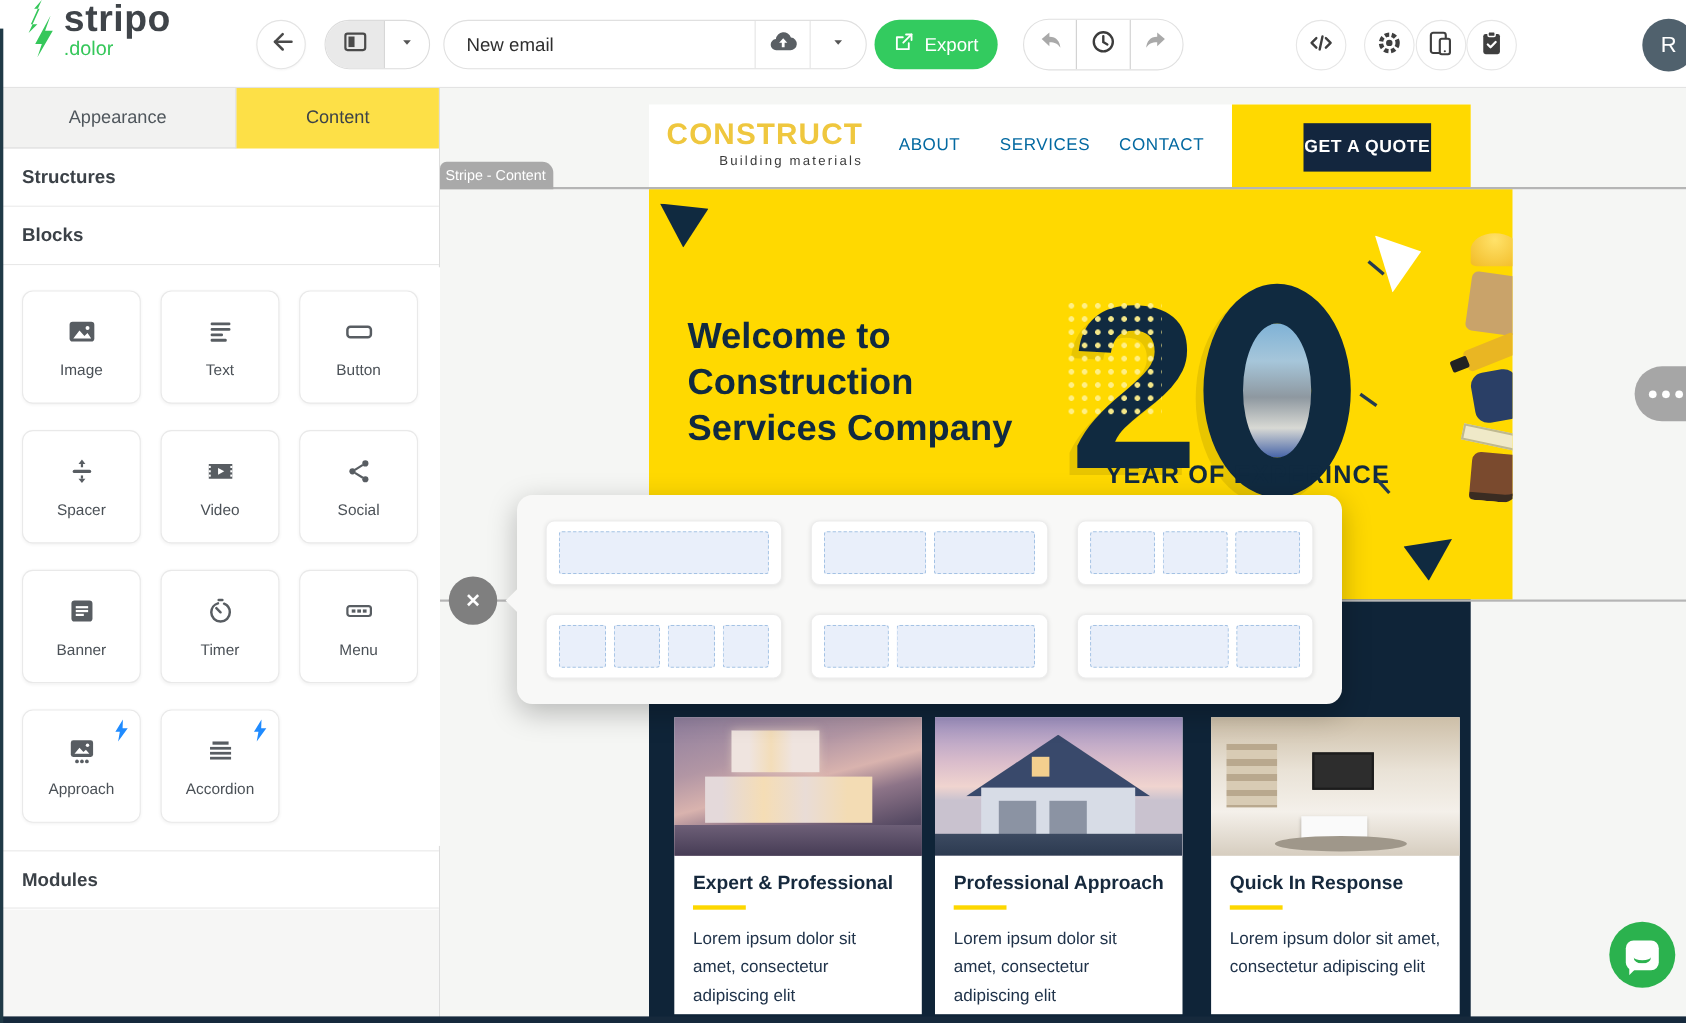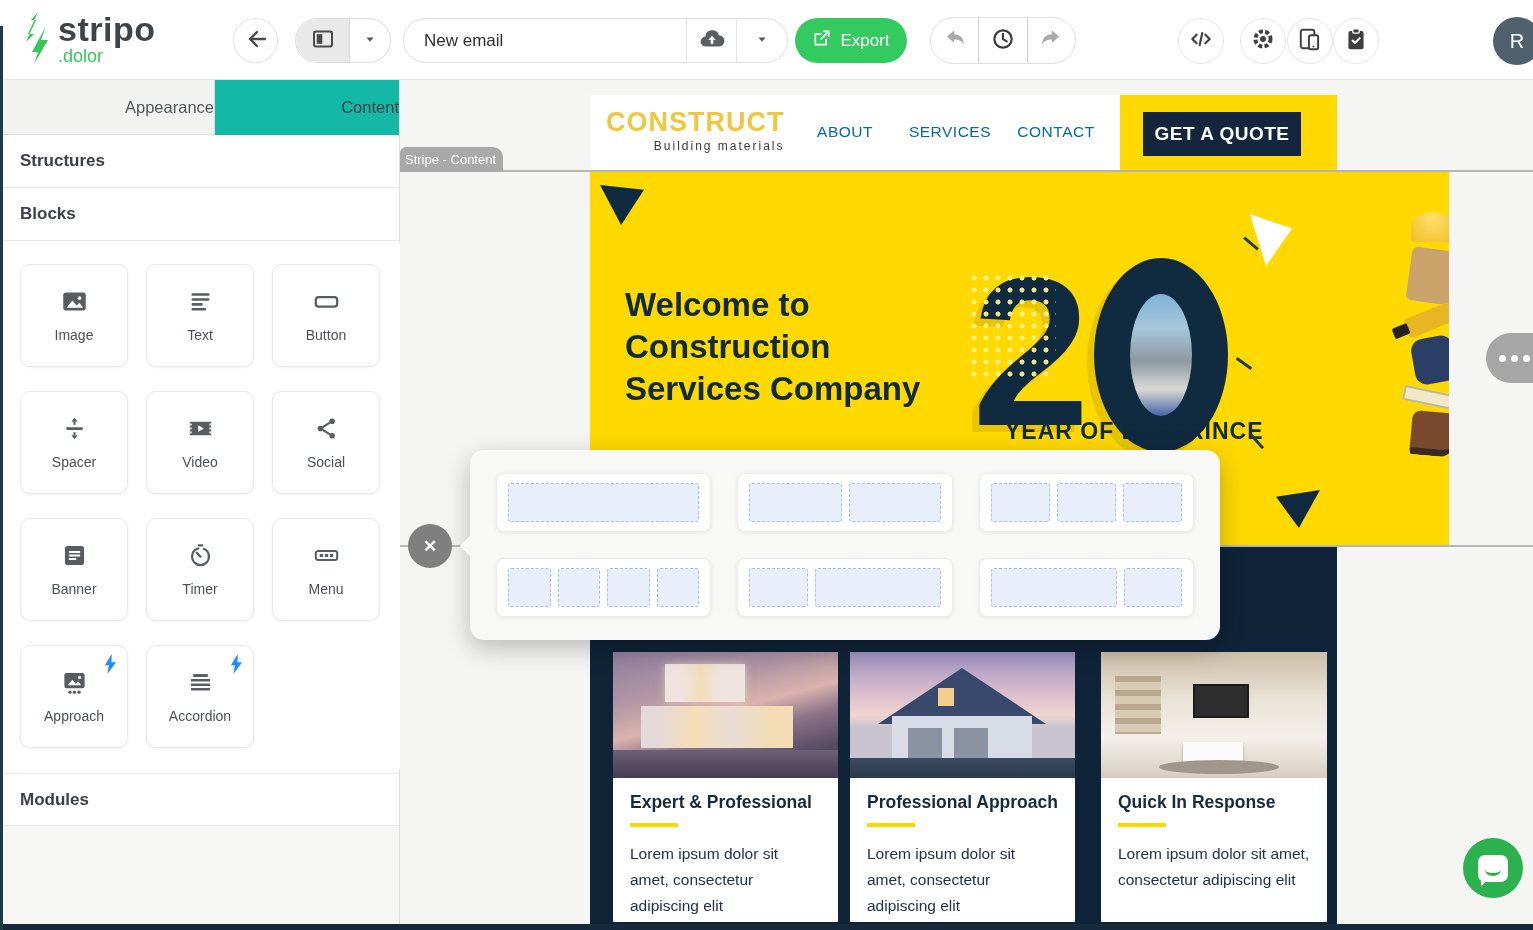--- a/index.html
+++ b/index.html
@@ -1,21 +1,21 @@
 <!DOCTYPE html>
 <html style="--accent-green: #33cb5f; --hero-yellow: #ffd900; --navy: #102a40; --dark-section: #0f2438; --cta-navy: #13263e; --flash-blue: #1f8bff;"><head>
 <meta charset="utf-8">
 <style>
   * { margin:0; padding:0; box-sizing:border-box; }
   html,body { width:1533px; height:930px; overflow:hidden; }
   body { font-family:"Liberation Sans", sans-serif; background:#f5f6f4; position:relative; }
 
   
   .toolbar { position:absolute; left:0; top:0; width:1533px; height:80px; background:#fff; border-bottom:1px solid #e3e3e3; z-index:20; }
-  .logo { position:absolute; left:22px; top:12px; display:flex; gap:6px; }
+  .logo { position:absolute; left:22px; top:0; display:flex; gap:6px; }
   .logo-text { display:flex; flex-direction:column; line-height:1; }
   .logo-name { font-size:34px; font-weight:600; color:#3f4449; letter-spacing:.5px; }
   .logo-tld { font-size:18px; color:#35c75a; margin-top:1px; }
   .circ-btn { position:absolute; top:18px; width:45px; height:45px; border-radius:50%; background:#fff; border:1px solid #e4e4e4; display:flex; align-items:center; justify-content:center; box-shadow:0 1px 2px rgba(0,0,0,.04); }
   .view-toggle { position:absolute; left:295px; top:18px; width:96px; height:45px; border:1px solid #dcdcdc; border-radius:23px; background:#fff; display:flex; overflow:hidden; }
   .view-toggle .seg1 { width:54px; background:#e9e9e9; display:flex; align-items:center; justify-content:center; border-right:1px solid #d7d7d7; }
   .view-toggle .seg2 { flex:1; display:flex; align-items:center; justify-content:center; }
   .name-pill { position:absolute; left:403px; top:18px; width:385px; height:45px; border:1px solid #e0e0e0; border-radius:23px; background:#fff; display:flex; align-items:center; overflow:hidden; }
   .name-pill .nm { flex:1; padding-left:20px; font-size:17px; color:#2e2e2e; border:none; outline:none; background:transparent; font-family:"Liberation Sans",sans-serif; }
   .name-pill .divv { width:1px; height:100%; background:#e4e4e4; }
@@ -24,23 +24,23 @@
   .export-btn { position:absolute; left:795px; top:18px; width:112px; height:45px; border-radius:23px; background:var(--accent-green,#33cb5f); color:#fff; font-size:17px; display:flex; align-items:center; justify-content:center; gap:8px; border:none; cursor:pointer; }
   .undo-group { position:absolute; left:930px; top:17px; width:146px; height:47px; border:1px solid #e0e0e0; border-radius:24px; background:#fff; display:flex; overflow:hidden; }
   .undo-group .u-seg { flex:1; display:flex; align-items:center; justify-content:center; }
   .undo-group .u-mid { border-left:1px solid #cfcfcf; border-right:1px solid #cfcfcf; }
   .tool-circ { position:absolute; top:18px; width:46px; height:46px; border-radius:50%; background:#fff; border:1px solid #e6e6e6; display:flex; align-items:center; justify-content:center; }
   .avatar { position:absolute; left:1493px; top:17px; width:48px; height:48px; border-radius:50%; background:#50616d; color:#fff; font-size:20px; display:flex; align-items:center; justify-content:center; }
 
   
   .sidebar { position:absolute; left:0; top:80px; width:400px; height:845px; background:#fff; border-right:1px solid #ddd; z-index:10; }
   .tabs { display:flex; height:55px; }
-  .tab { display:flex; align-items:center; justify-content:flex-end; font-size:16.5px; color:#3c4248; }
+  .tab { display:flex; align-items:center; justify-content:center; font-size:16.5px; color:#3c4248; }
   .tab.inactive { width:215px; background:#f2f2f1; color:#50575d; border-right:1px solid #ddd; border-bottom:1px solid #ddd; }
-  .tab.active { flex:1; background:#14b8a6; }
+  .tab.active { flex:1; background:#fde047; }
   .side-row { height:53px; display:flex; align-items:center; padding-left:20px; font-size:17px; font-weight:bold; color:#3b4147; border-bottom:1px solid #e8e8e8; background:#fff; }
   .blocks-grid { position:absolute; left:0; top:163px; width:400px; padding:21px 20px; display:grid; grid-template-columns:repeat(3,108px); gap:24px 18px; background:#fff; }
   .block-tile { position:relative; width:108px; height:103px; background:#fff; border:1px solid #e9e9e9; border-radius:10px; box-shadow:0 1px 3px rgba(0,0,0,.05); display:flex; flex-direction:column; align-items:center; justify-content:center; gap:8px; cursor:grab; }
   .block-tile .lbl { font-size:14px; color:#4b5157; }
   .flash { position:absolute; right:9px; top:7px; }
   .modules-row { position:absolute; left:0; top:693px; width:399px; height:53px; border-top:1px solid #e8e8e8; border-bottom:1px solid #e8e8e8; display:flex; align-items:center; padding-left:20px; font-size:17px; font-weight:bold; color:#3b4147; background:#fff; }
   .side-rest { position:absolute; left:0; top:747px; width:399px; height:98px; background:#f6f6f5; }
   .left-edge { position:absolute; left:0; top:26px; width:3px; height:904px; background:#203a47; z-index:30; }
 
   
@@ -48,23 +48,23 @@
   .stripe-tag { position:absolute; left:0; top:67px; width:103px; height:25px; background:#a9a9a9; color:#fff; font-size:13px; display:flex; align-items:center; padding-left:5px; border-radius:6px 10px 0 0; white-space:nowrap; overflow:hidden; z-index:4; }
   .guide { position:absolute; left:0; width:1133px; height:2px; background:#b5b5b5; z-index:3; }
 
   
   .em-header { position:absolute; left:190px; top:15px; width:747px; height:75px; background:#fff; z-index:1; }
   .em-logo { position:absolute; left:16px; top:14px; text-align:right; }
   .em-logo .t1 { font-size:27px; font-weight:bold; color:#efc73e; letter-spacing:1px; line-height:1; }
   .em-logo .t2 { font-size:12px; color:#3a3a3a; letter-spacing:2px; margin-top:3px; }
   .em-nav { position:absolute; font-size:15.5px; color:#0369a1; letter-spacing:.5px; transform:translateX(-50%); top:28px; }
   .em-yellow-cap { position:absolute; right:0; top:0; width:217px; height:75px; background:var(--hero-yellow,#ffd900); }
-  .em-cta { position:absolute; right:36px; top:17px; width:158px; height:44px; background:var(--cta-navy,#13263e); color:#fff; font-size:19px; font-weight:bold; letter-spacing:.5px; display:flex; align-items:center; justify-content:center; border:none; cursor:pointer; }
-
-  .hero { position:absolute; left:190px; top:92px; width:859px; height:373px; background:var(--hero-yellow,#ffd900); overflow:hidden; z-index:1; }
+  .em-cta { position:absolute; right:36px; top:17px; width:116px; height:44px; background:var(--cta-navy,#13263e); color:#fff; font-size:16px; font-weight:bold; letter-spacing:.5px; display:flex; align-items:center; justify-content:center; border:none; cursor:pointer; }
+
+  .hero { position:absolute; left:190px; top:92px; width:785px; height:373px; background:var(--hero-yellow,#ffd900); overflow:hidden; z-index:1; }
   .hero h1 { position:absolute; left:35px; top:112px; font-size:33px; line-height:42px; color:var(--navy,#102a40); font-weight:bold; }
   .tri { position:absolute; }
   .tri-a { left:10px; top:13px; width:44px; height:40px; background:var(--navy,#102a40); clip-path:polygon(0 0,100% 12%,48% 100%); }
   .tri-b { left:660px; top:42px; width:42px; height:52px; background:#fff; clip-path:polygon(0 0,100% 28%,38% 100%); }
   .tri-c { left:686px; top:318px; width:44px; height:38px; background:var(--navy,#102a40); clip-path:polygon(0 18%,100% 0,52% 100%); }
   .num-wrap { position:absolute; left:382px; top:86px; display:flex; align-items:flex-start; }
   .num-2 { font-size:212px; font-weight:800; line-height:188px; color:var(--navy,#102a40); text-shadow:-7px 7px 0 rgba(205,172,0,.45); }
   .num-0 { width:134px; height:194px; border:36px solid var(--navy,#102a40); border-radius:50%; margin-left:4px; background:linear-gradient(180deg,#7fb2d6 0%,#a6c6da 28%,#8e98a0 55%,#d8d9d4 78%,#4664a8 100%); box-shadow:-7px 7px 0 rgba(205,172,0,.45); }
   .dots { position:absolute; left:378px; top:100px; width:88px; height:108px; background-image:radial-gradient(circle,rgba(255,240,140,.95) 2.2px,transparent 2.8px); background-size:12px 12px; z-index:2; }
   .years-cap { position:absolute; left:392px; top:246px; font-size:23px; font-weight:bold; letter-spacing:1px; color:var(--navy,#102a40);margin-left:23px; }

